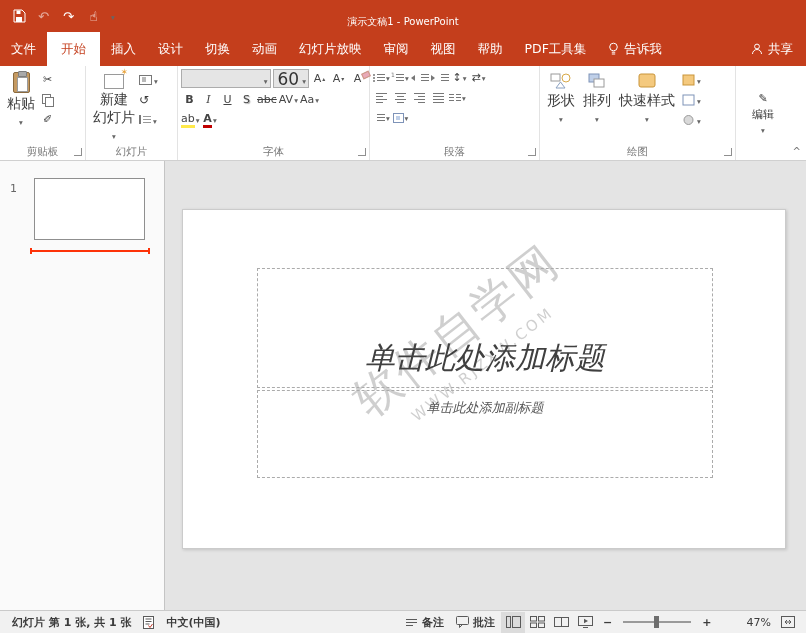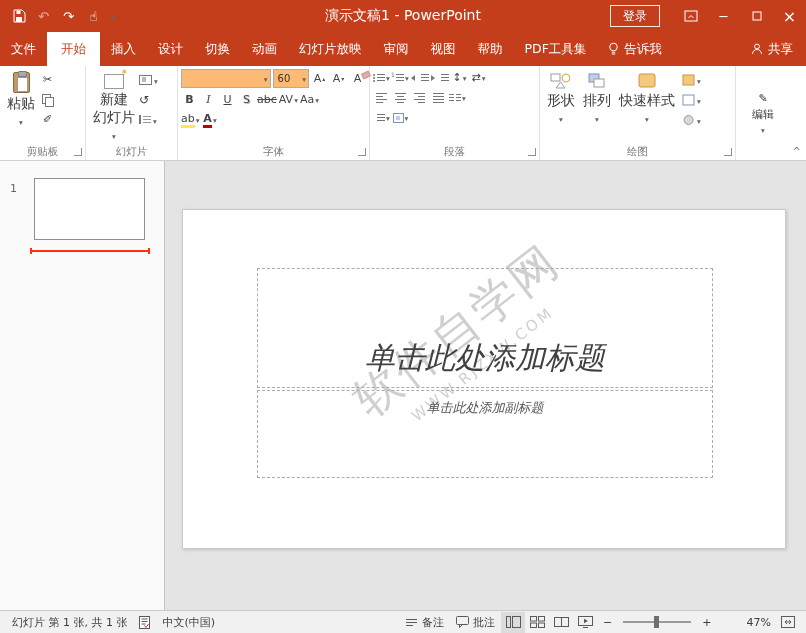--- a/index.html
+++ b/index.html
@@ -7,21 +7,21 @@
   body{width:806px;height:633px;overflow:hidden;background:#fff;
        font-family:"DejaVu Sans","Liberation Sans",sans-serif;font-size:12px;color:var(--ink);}
   .app{width:806px;height:633px;display:flex;flex-direction:column;}
 
   
   .titlebar{flex:0 0 32px;background:var(--brand);display:flex;align-items:center;color:#fff;position:relative;}
   .qat{display:flex;align-items:center;height:100%;padding-left:6px;}
   .tb-btn{width:25px;height:100%;display:flex;align-items:center;justify-content:center;font-size:13px;cursor:default;}
   .tb-btn.dim{opacity:.55;}
   .qat-caret{width:14px;height:100%;display:flex;align-items:center;justify-content:center;}
-  .tb-title{position:absolute;left:50%;top:0;transform:translateX(-50%);height:32px;display:flex;align-items:center;font-size:14px;white-space:nowrap;}
+  .tb-title{position:absolute;left:50%;top:6px;transform:translateX(-50%);height:32px;display:flex;align-items:center;font-size:10px;white-space:nowrap;}
   .tb-right{margin-left:auto;display:flex;align-items:center;height:100%;}
   .signin-btn{border:1px solid rgba(255,255,255,.9);background:transparent;color:#fff;font-size:12px;height:22px;padding:0 12px;margin-right:14px;font-family:inherit;cursor:default;}
   .win-btn{width:33px;height:100%;display:flex;align-items:center;justify-content:center;font-size:13px;}
   .close-btn{font-size:16px;}
 
   
   .tabrow{flex:0 0 34px;background:var(--brand);display:flex;align-items:stretch;color:#fff;font-size:12.5px;}
   .tab{display:flex;align-items:center;padding:0 11px;gap:5px;white-space:nowrap;cursor:default;}
   .tab.active{background:#fff;color:var(--brand);padding:0 14px;}
   .tab-share{margin-left:auto;display:flex;align-items:center;gap:5px;padding:0 13px;white-space:nowrap;}
@@ -52,21 +52,21 @@
   .ic-newslide{position:relative;width:20px;height:15px;background:#fff;border:1px solid #9a9a9a;margin-top:2px;}
   .ic-newslide::after{content:"✶";position:absolute;right:-5px;top:-8px;font-size:9px;color:#E8A33D;}
   .ic-layout{width:13px;height:10px;border:1px solid #777;position:relative;}
   .ic-layout::after{content:"";position:absolute;left:1.5px;top:1.5px;width:4px;height:5px;background:#b9b9b9;}
   .ic-section{width:12px;height:9px;border-left:2px solid #777;position:relative;}
   .ic-section::after{content:"";position:absolute;left:2px;top:1px;width:8px;height:1px;background:#999;box-shadow:0 3px 0 #999,0 6px 0 #999;}
 
   
   .font-grid{display:flex;flex-direction:column;gap:3px;width:100%;}
   .frow{display:flex;align-items:center;gap:2px;}
-  .combo{height:19px;border:1px solid #ACACAC;background:#fdba74;display:flex;align-items:center;padding:0 2px 0 4px;font-size:10px;color:#333;}
+  .combo{height:19px;border:1px solid #ACACAC;background:#e5e5e5;display:flex;align-items:center;padding:0 2px 0 4px;font-size:17px;color:#333;}
   .cb-name{width:94px;}.cb-size{width:38px;}
   .cval{flex:1;text-align:left;}
   .fb-b{font-weight:bold;}
   .fb-i{font-style:italic;font-family:"DejaVu Serif","Liberation Serif",serif;}
   .fb-u{text-decoration:underline;}
   .fb-s{text-shadow:1px 1px 1px #aaa;}
   .fb-strike{text-decoration:line-through;}
   .grow-up::after{content:"▴";font-size:6px;color:#555;vertical-align:top;}
   .grow-dn::after{content:"▾";font-size:6px;color:#555;vertical-align:top;}
   .ic-clear{position:relative;}
@@ -120,21 +120,21 @@
   .slide{position:absolute;left:17px;top:48px;width:604px;height:340px;background:#fff;border:1px solid #CBCBCB;box-shadow:1px 1px 3px rgba(0,0,0,.15);}
   .ph{position:absolute;border:1px dashed #ABABAB;left:74px;width:456px;display:flex;justify-content:center;font-style:italic;}
   .ph-title{top:58px;height:120px;align-items:flex-end;padding-bottom:8px;font-size:30px;color:#404040;}
   .ph-sub{top:180px;height:88px;align-items:flex-start;padding-top:8px;font-size:13px;color:#555;}
   .watermark{position:absolute;left:90px;top:88px;width:380px;text-align:center;transform:rotate(-38deg);color:#8E8E8E;opacity:.42;pointer-events:none;}
   .wm1{font-size:46px;letter-spacing:3px;}
   .wm2{font-size:15px;letter-spacing:3px;margin-top:2px;}
 
   
   .statusbar{flex:0 0 23px;background:#F1F1F1;border-top:1px solid #CACACA;display:flex;align-items:center;font-size:11px;color:#3c3c3c;padding:0 6px;}
-  .sb-item{display:flex;align-items:center;gap:4px;padding:0 6px;height:100%;white-space:nowrap;cursor:default;}
+  .sb-item{display:flex;align-items:center;gap:4px;padding:0 6px;height:100%;white-space:nowrap;cursor:default;font-weight:bold;}
   .sb-right{margin-left:auto;display:flex;align-items:center;}
   .view-btn{width:24px;height:21px;display:flex;align-items:center;justify-content:center;}
   .view-btn.on{background:#DCDCDC;}
   .zoom-track{width:68px;height:2px;background:#9a9a9a;position:relative;margin:0 5px;}
   .zoom-thumb{position:absolute;left:45%;top:-5px;width:5px;height:12px;background:#6e6e6e;}
   .zoom-pct{min-width:30px;text-align:right;padding:0 5px;margin-left:24px;}
   svg{display:block;}
 </style>
 </head>
 <body>
@@ -157,40 +157,20 @@
           <span>↷</span>
         </span>
       <span class="tb-btn">
           <span>☝</span>
         </span>
       <span class="qat-caret">
           <span class="caret"></span>
         </span>
     </div>
     <div class="tb-title">演示文稿1 - PowerPoint</div>
-    <div class="tb-right">
-      <button class="signin-btn">登录</button>
-      <span class="win-btn">
-        <svg width="14" height="12" viewBox="0 0 14 12">
-            <rect x="1" y="1" width="12" height="10" fill="none" stroke="#fff"></rect>
-            <path d="M4.5 8 L7 5.5 L9.5 8" fill="none" stroke="#fff"></path>
-          </svg>
-      </span>
-      <span class="win-btn">
-          <span>─</span>
-        </span>
-      <span class="win-btn">
-        <svg width="10" height="10" viewBox="0 0 10 10">
-            <rect x="1" y="1" width="8" height="8" fill="none" stroke="#fff"></rect>
-          </svg>
-      </span>
-      <span class="win-btn close-btn">
-          <span>×</span>
-        </span>
-    </div>
   </div>
 
   <div class="tabrow">
     <div class="tab">文件</div>
     <div class="tab active">开始</div>
     <div class="tab">插入</div>
     <div class="tab">设计</div>
     <div class="tab">切换</div>
     <div class="tab">动画</div>
     <div class="tab">幻灯片放映</div>

